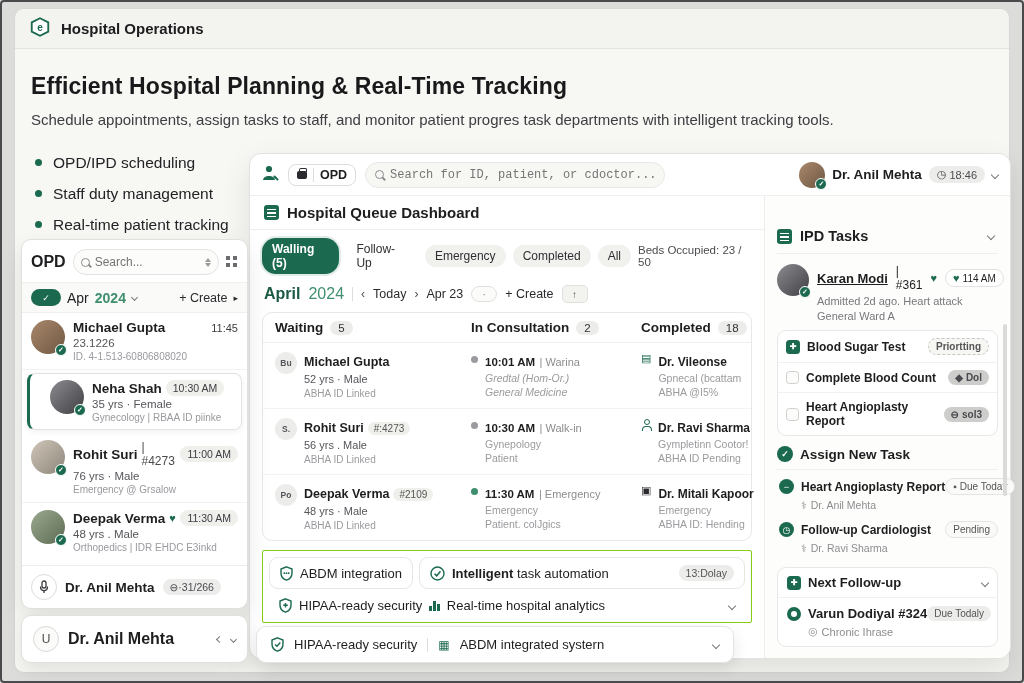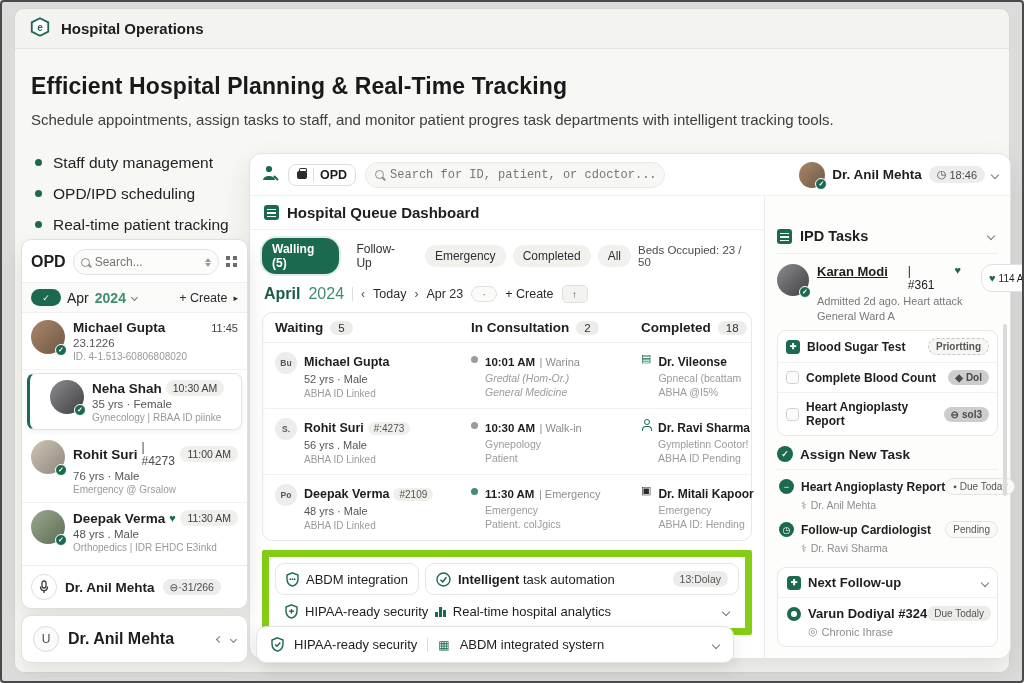--- a/index.html
+++ b/index.html
@@ -119,41 +119,41 @@
   .qtime{font-size:11.5px;font-weight:700}
   .qkind{font-size:11px;color:#8d8d91}
   .qmid{font-size:10.5px;color:#9b9b9f;margin-top:2px}
   .it{font-style:italic}
   .qdocico{margin:1px 7px 0 0;flex:none;font-size:11px;color:var(--acc);line-height:1}
   .mini-person{width:10px;height:12px;position:relative;margin:1px 7px 0 0;flex:none}
   .mini-person::before{content:"";position:absolute;top:0;left:2.5px;width:4px;height:4px;border:1.3px solid var(--acc);border-radius:50%}
   .mini-person::after{content:"";position:absolute;bottom:0;left:0.5px;width:8px;height:4.5px;border:1.3px solid var(--acc);border-bottom:0;border-radius:4px 4px 0 0}
   .qdoc{font-size:12px;font-weight:700;white-space:nowrap}
   .qdocl{font-size:10.5px;color:#9b9b9f;margin-top:2px;white-space:nowrap;overflow:hidden}
-  .features{border:7px solid #84cc16;border-radius:2px;margin-top:9px;padding:6px 6px 2px}
+  .features{border:1px solid #84cc16;border-radius:2px;margin-top:9px;padding:6px 6px 2px}
   .frow1{display:flex;gap:6px}
   .fchip{display:flex;align-items:center;gap:7px;border:1px solid #e6e6e4;border-radius:9px;padding:7px 10px;font-size:13px}
   .fchip.grow{flex:1}
   .fstrong{font-weight:700}
   .fpill{margin-left:auto;background:var(--pill);border-radius:9px;padding:2px 7px;font-size:10.5px;color:#555}
   .frow2{display:flex;align-items:center;gap:7px;padding:9px 10px 7px;font-size:13px}
   .bars{display:flex;align-items:flex-end;gap:1.5px;height:11px;flex:none}
   .bars i{width:2.5px;background:var(--acc);display:block}
   .bars i:nth-child(1){height:5px}.bars i:nth-child(2){height:10px}.bars i:nth-child(3){height:7px}
   .bottombar{position:absolute;left:241px;top:617px;width:478px;height:37px;background:#fff;border:1px solid #e4e4e2;border-radius:10px;box-shadow:0 6px 16px rgba(0,0,0,.09);display:flex;align-items:center;gap:10px;padding:0 14px;z-index:6;font-size:13px}
   .boxgrid{color:var(--acc);font-size:12px;line-height:1}
 
   
   .ipd{position:absolute;left:514px;top:42px;right:0;bottom:0;border-left:1px solid #ececea;padding:32px 12px 8px 12px;background:#fdfdfb;border-radius:0 0 12px 0}
   .ipd-head{display:flex;align-items:center;gap:8px;padding-bottom:9px;border-bottom:1px solid #efefed;font-size:14.5px;font-weight:700}
   .ipd-head .chev{margin-left:auto;margin-right:4px}
   .ipd-patient{display:flex;gap:8px;padding:10px 0 8px}
   .ipd-patient .avatar{width:32px;height:32px;font-size:10px}
   .ipbody{flex:1;min-width:0}
-  .iprow{display:flex;gap:20px}
+  .iprow{display:flex;align-items:center;gap:8px}
   .ip-name{font-size:13px;font-weight:700;text-decoration:underline;white-space:nowrap}
   .ip-tag{font-size:12px}
   .ip-pill{margin-left:auto;border:1px solid #e2e2e0;border-radius:11px;padding:2px 7px;font-size:10px;display:flex;align-items:center;gap:3px;background:#fff;flex:none}
   .ip-line{font-size:11px;color:#78787d;margin-top:3px;white-space:nowrap;overflow:hidden}
   .tasksbox{border:1px solid #e8e8e6;border-radius:9px;background:#fff}
   .taskrow{display:flex;align-items:center;gap:7px;padding:7px 8px;border-bottom:1px solid #f1f1ef;font-size:12px;font-weight:600}
   .taskrow:last-child{border-bottom:0}
   .checkbox{width:13px;height:13px;border:1.5px solid #cfcfcd;border-radius:3.5px;background:#fcfcfa;flex:none}
   .plus-sq{width:14px;height:14px;background:var(--acc);border-radius:3.5px;color:#fff;font-size:8px;display:flex;align-items:center;justify-content:center;flex:none}
   .task-pill{margin-left:auto;font-size:10px;color:#555;border-radius:9px;padding:2px 7px;flex:none}
@@ -192,25 +192,25 @@
       </svg>
     </span>
     <span class="topbar-title">Hospital Operations</span>
   </div>
 
   <div class="h1">Efficient Hospital Planning &amp; Real-Time Tracking</div>
   <div class="sub">Schedule appointments, assign tasks to staff, and monitor patient progres task departments with intelligent tracking tools.</div>
   <div class="bullets">
     <div class="bullet">
         <span class="bdot"></span>
-        <span>Staff duty management</span>
+        <span>OPD/IPD scheduling</span>
       </div>
     <div class="bullet">
         <span class="bdot"></span>
-        <span>OPD/IPD scheduling</span>
+        <span>Staff duty management</span>
       </div>
     <div class="bullet">
         <span class="bdot"></span>
         <span>Real-time patient tracking</span>
       </div>
   </div>
 
   <div class="center">
     <div class="ctoolbar">
       <span>

